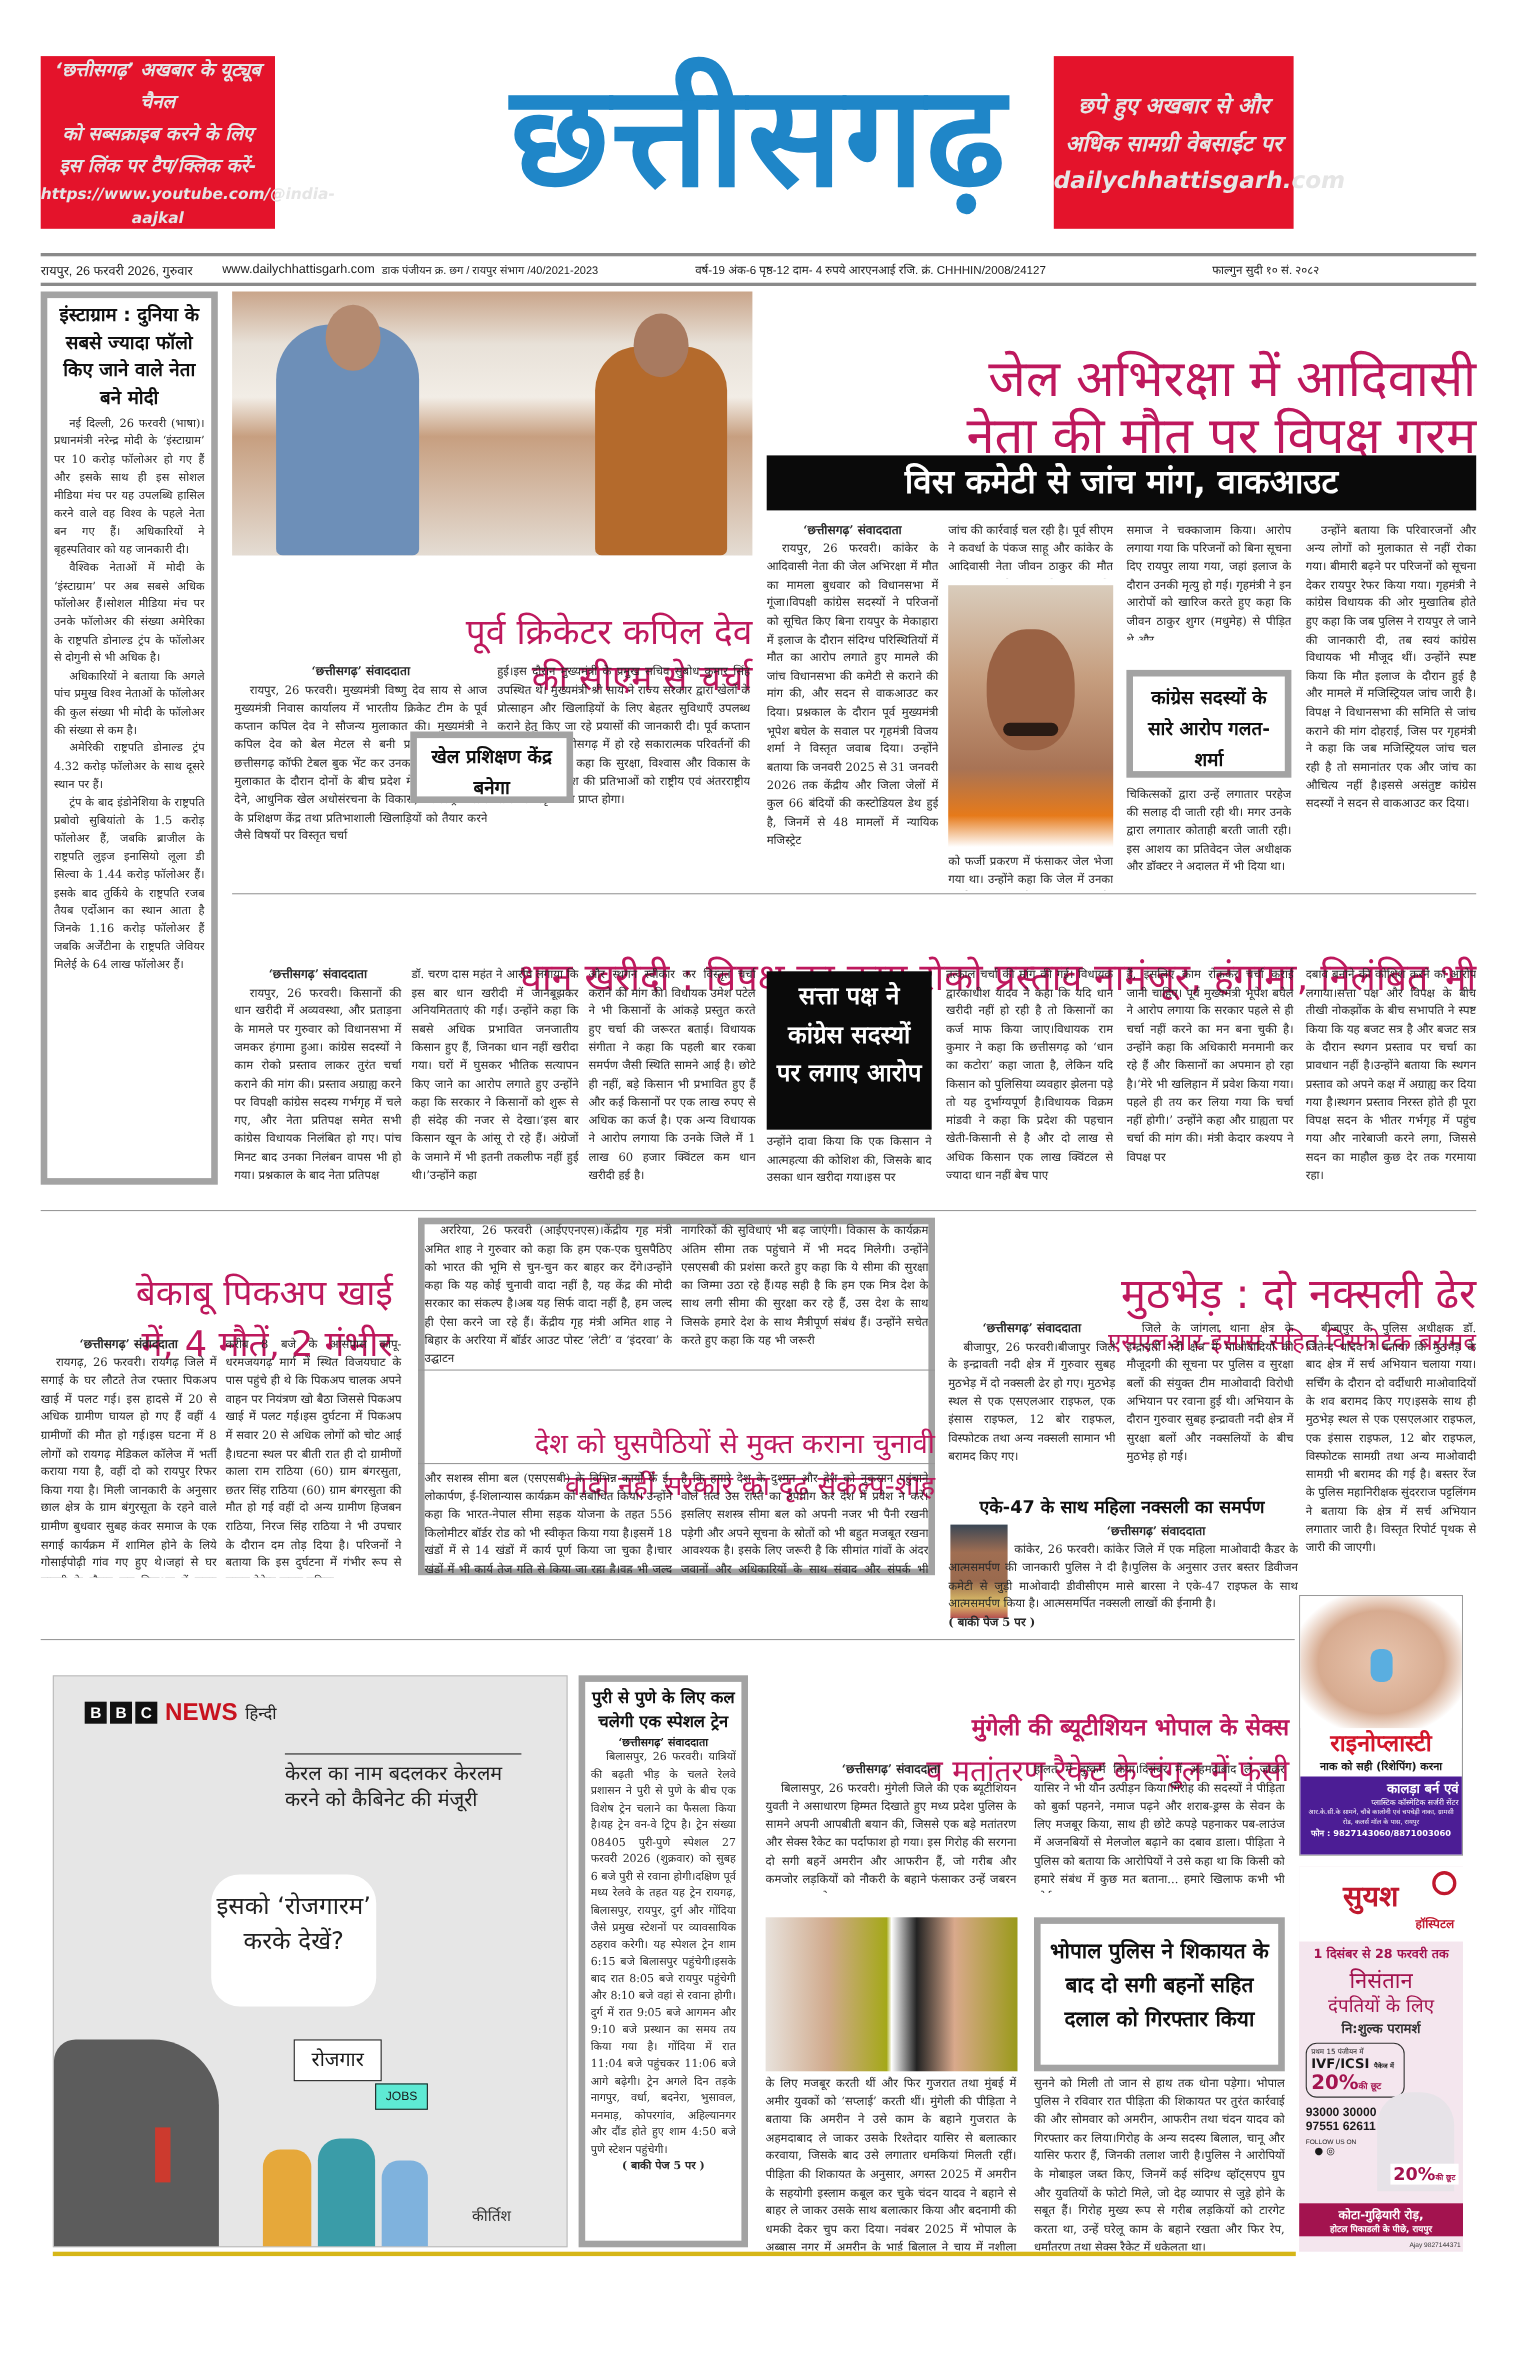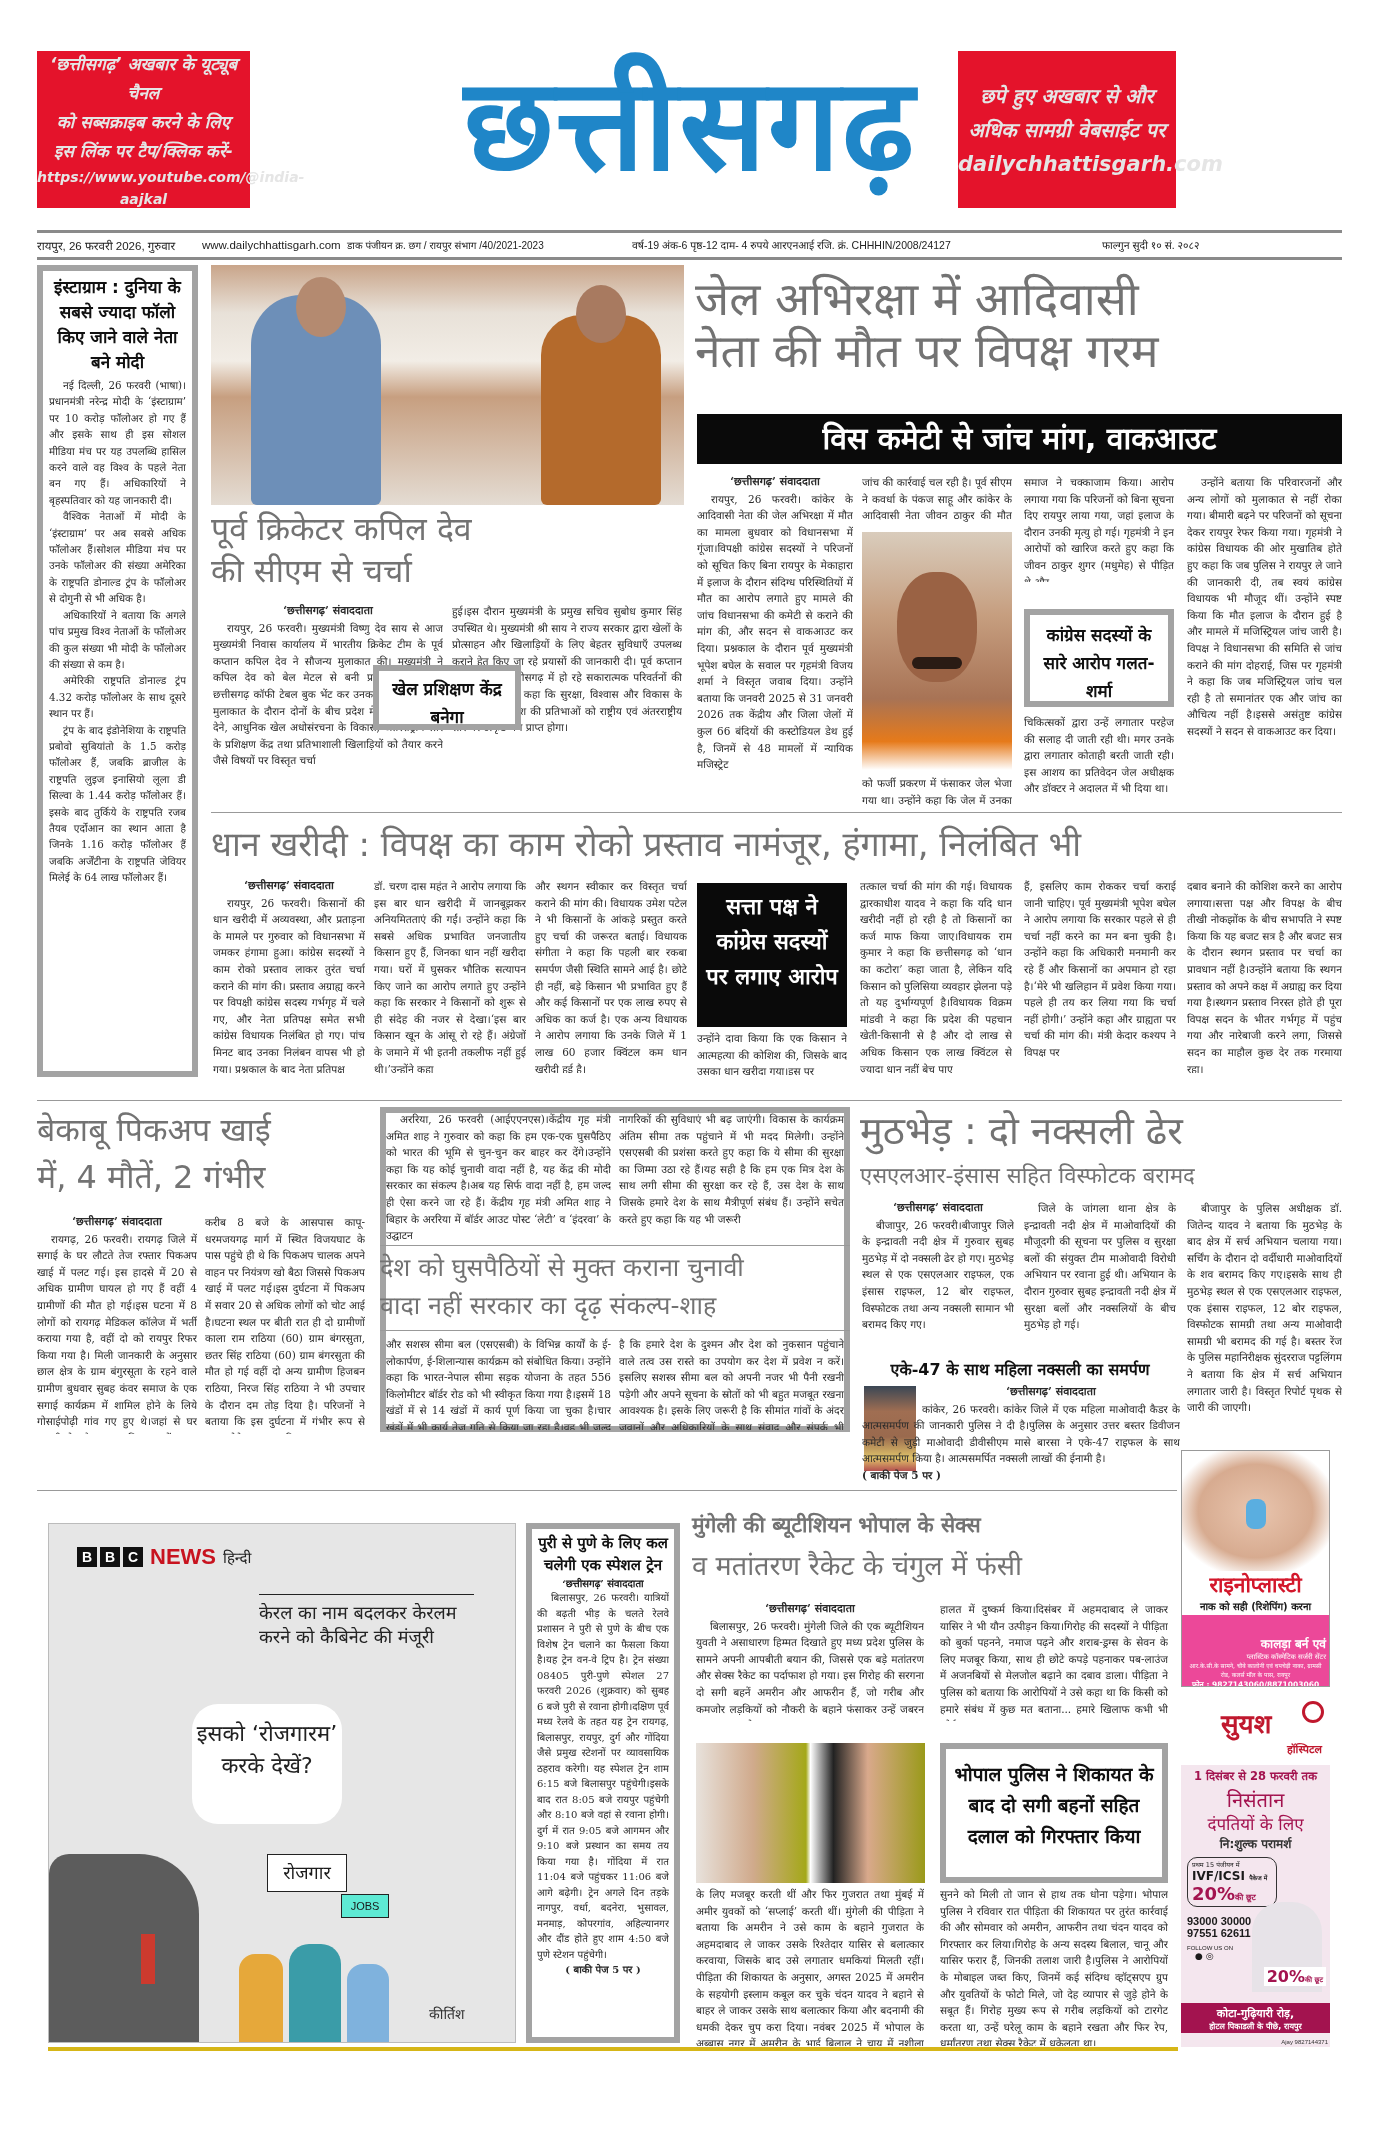--- a/index.html
+++ b/index.html
@@ -9,21 +9,21 @@
   .redbox .l { font-size: 17px; line-height: 29px; }
   .redbox .url { font-size: 14px; line-height: 22px; }
   .redbox.right .l { font-size: 20px; line-height: 34px; }
   .redbox.right .url { font-size: 21px; line-height: 34px; }
   .masthead { font-family: "DejaVu Sans", sans-serif; font-weight: bold; color: #1f86c8; font-size: 128px; letter-spacing: 2px; text-align: center; line-height: 170px; }
   .dateline { border-top: 3px solid #8a8a8a; border-bottom: 3px solid #8a8a8a; font-family: "Liberation Sans", sans-serif; font-size: 11.5px; display: flex; align-items: center; color: #222; }
   .dateline span { white-space: nowrap; }
   .col { font-size: 10.5px; line-height: 16.6px; text-align: justify; color: #2a2a2a; overflow: hidden; }
   .col p { text-indent: 14px; }
   .byline { font-weight: bold; text-align: center; font-size: 11px; }
-  .hl { font-family: "DejaVu Sans", sans-serif; text-align: left; color: #737373; font-weight: normal; }
+  .hl { font-family: "DejaVu Sans", sans-serif; text-align: right; color: #be185d; font-weight: normal; margin-top: 45px; }
   .hlb { font-family: "DejaVu Sans", sans-serif; text-align: center; color: #111; font-weight: bold; }
   .rule-h { background: #999; height: 2px; }
   .photo { background: #cfc4b6; overflow: hidden; }
   .box { border: 6px solid #a3a3a3; }
   .blackbox { background: #0a0a0a; color: #fff; }
   .more { font-weight: bold; }
 </style>
 </head>
 <body>
 
@@ -229,21 +229,21 @@
   <p style="text-indent:0;">सुनने को मिली तो जान से हाथ तक धोना पड़ेगा। भोपाल पुलिस ने रविवार रात पीड़िता की शिकायत पर तुरंत कार्रवाई की और सोमवार को अमरीन, आफरीन तथा चंदन यादव को गिरफ्तार कर लिया।गिरोह के अन्य सदस्य बिलाल, चानू और यासिर फरार हैं, जिनकी तलाश जारी है।पुलिस ने आरोपियों के मोबाइल जब्त किए, जिनमें कई संदिग्ध व्हॉट्सएप ग्रुप और युवतियों के फोटो मिले, जो देह व्यापार से जुड़े होने के सबूत हैं। गिरोह मुख्य रूप से गरीब लड़कियों को टारगेट करता था, उन्हें घरेलू काम के बहाने रखता और फिर रेप, धर्मांतरण तथा सेक्स रैकेट में धकेलता था।</p>
 
 </div>
 
 <div class="abs" style="left:1181px;top:1450px;width:149px;height:237px;border:1px solid #999;overflow:hidden;background:#fff;">
   <div style="height:120px;background:radial-gradient(ellipse at center,#e9c5ae 0%,#d7ab90 55%,#fff 80%);position:relative;">
     <div style="position:absolute;left:64px;top:48px;width:20px;height:30px;background:#5aaee0;border-radius:8px;"></div>
   </div>
   <div style="font-family:'DejaVu Sans',sans-serif;font-weight:bold;color:#d3172b;font-size:21px;text-align:center;line-height:28px;">राइनोप्लास्टी</div>
   <div style="font-family:'DejaVu Sans',sans-serif;font-weight:bold;font-size:10px;text-align:center;line-height:16px;">नाक को सही (रिशेपिंग) करना</div>
-  <div style="background:#ec4899;color:#fff;padding:20px 3px;height:82px;">
+  <div style="background:#4c1d95;color:#fff;padding:2px 3px;height:82px;">
     <div style="font-family:'DejaVu Sans',sans-serif;font-weight:bold;font-size:12px;text-align:right;">कालड़ा बर्न एवं</div>
     <div style="font-family:'DejaVu Sans',sans-serif;font-size:7px;text-align:right;">प्लास्टिक कॉस्मेटिक सर्जरी सेंटर</div>
     <div style="font-family:'DejaVu Sans',sans-serif;font-size:6px;line-height:9px;text-align:center;">आर.के.सी.के सामने, चौबे कालोनी एवं चपचेड़ी नाका, ग्रामसी रोड, कलर्स मॉल के पास, रायपुर</div>
     <div style="font-family:'DejaVu Sans',sans-serif;font-weight:bold;font-size:7.5px;text-align:center;">फोन : 9827143060/8871003060</div>
   </div>
 </div>
 
 <div class="abs" style="left:1181px;top:1697px;width:149px;height:350px;overflow:hidden;background:#f4e6ee;">
   <div style="background:#fff;height:68px;position:relative;">
     <div style="position:absolute;left:40px;top:8px;font-family:'DejaVu Sans',sans-serif;font-weight:bold;color:#c0182e;font-size:26px;">सुयश</div>

